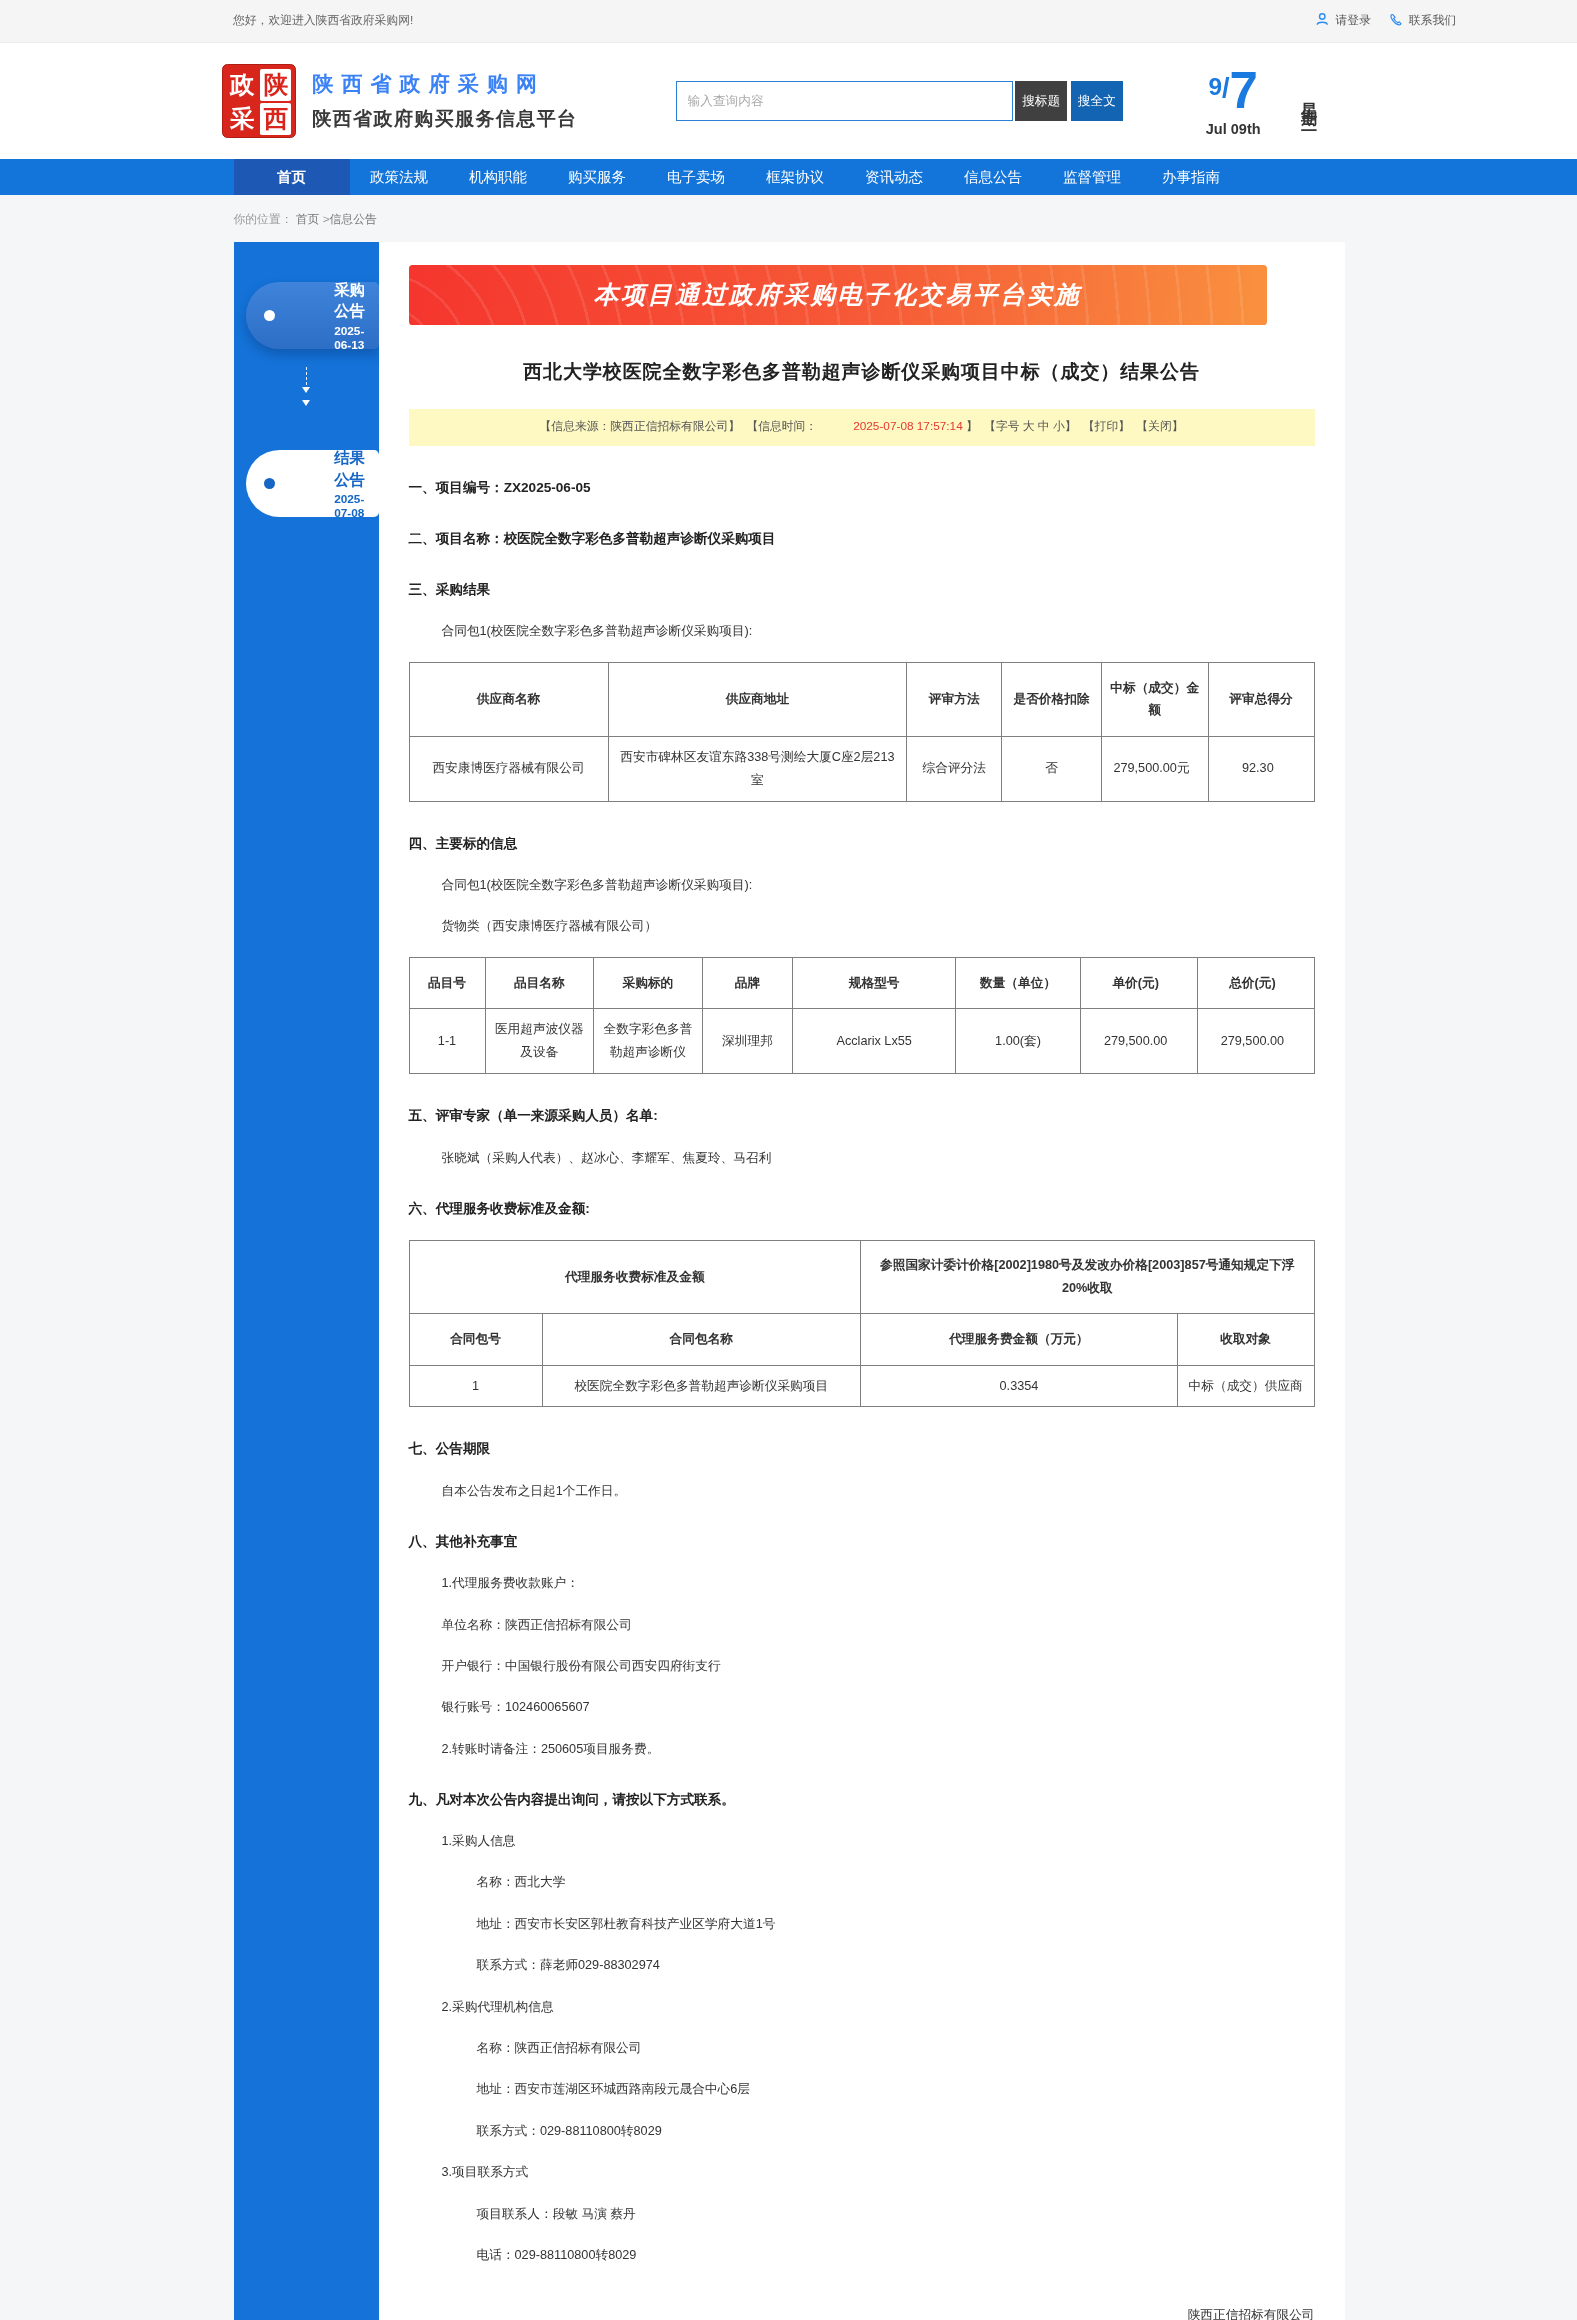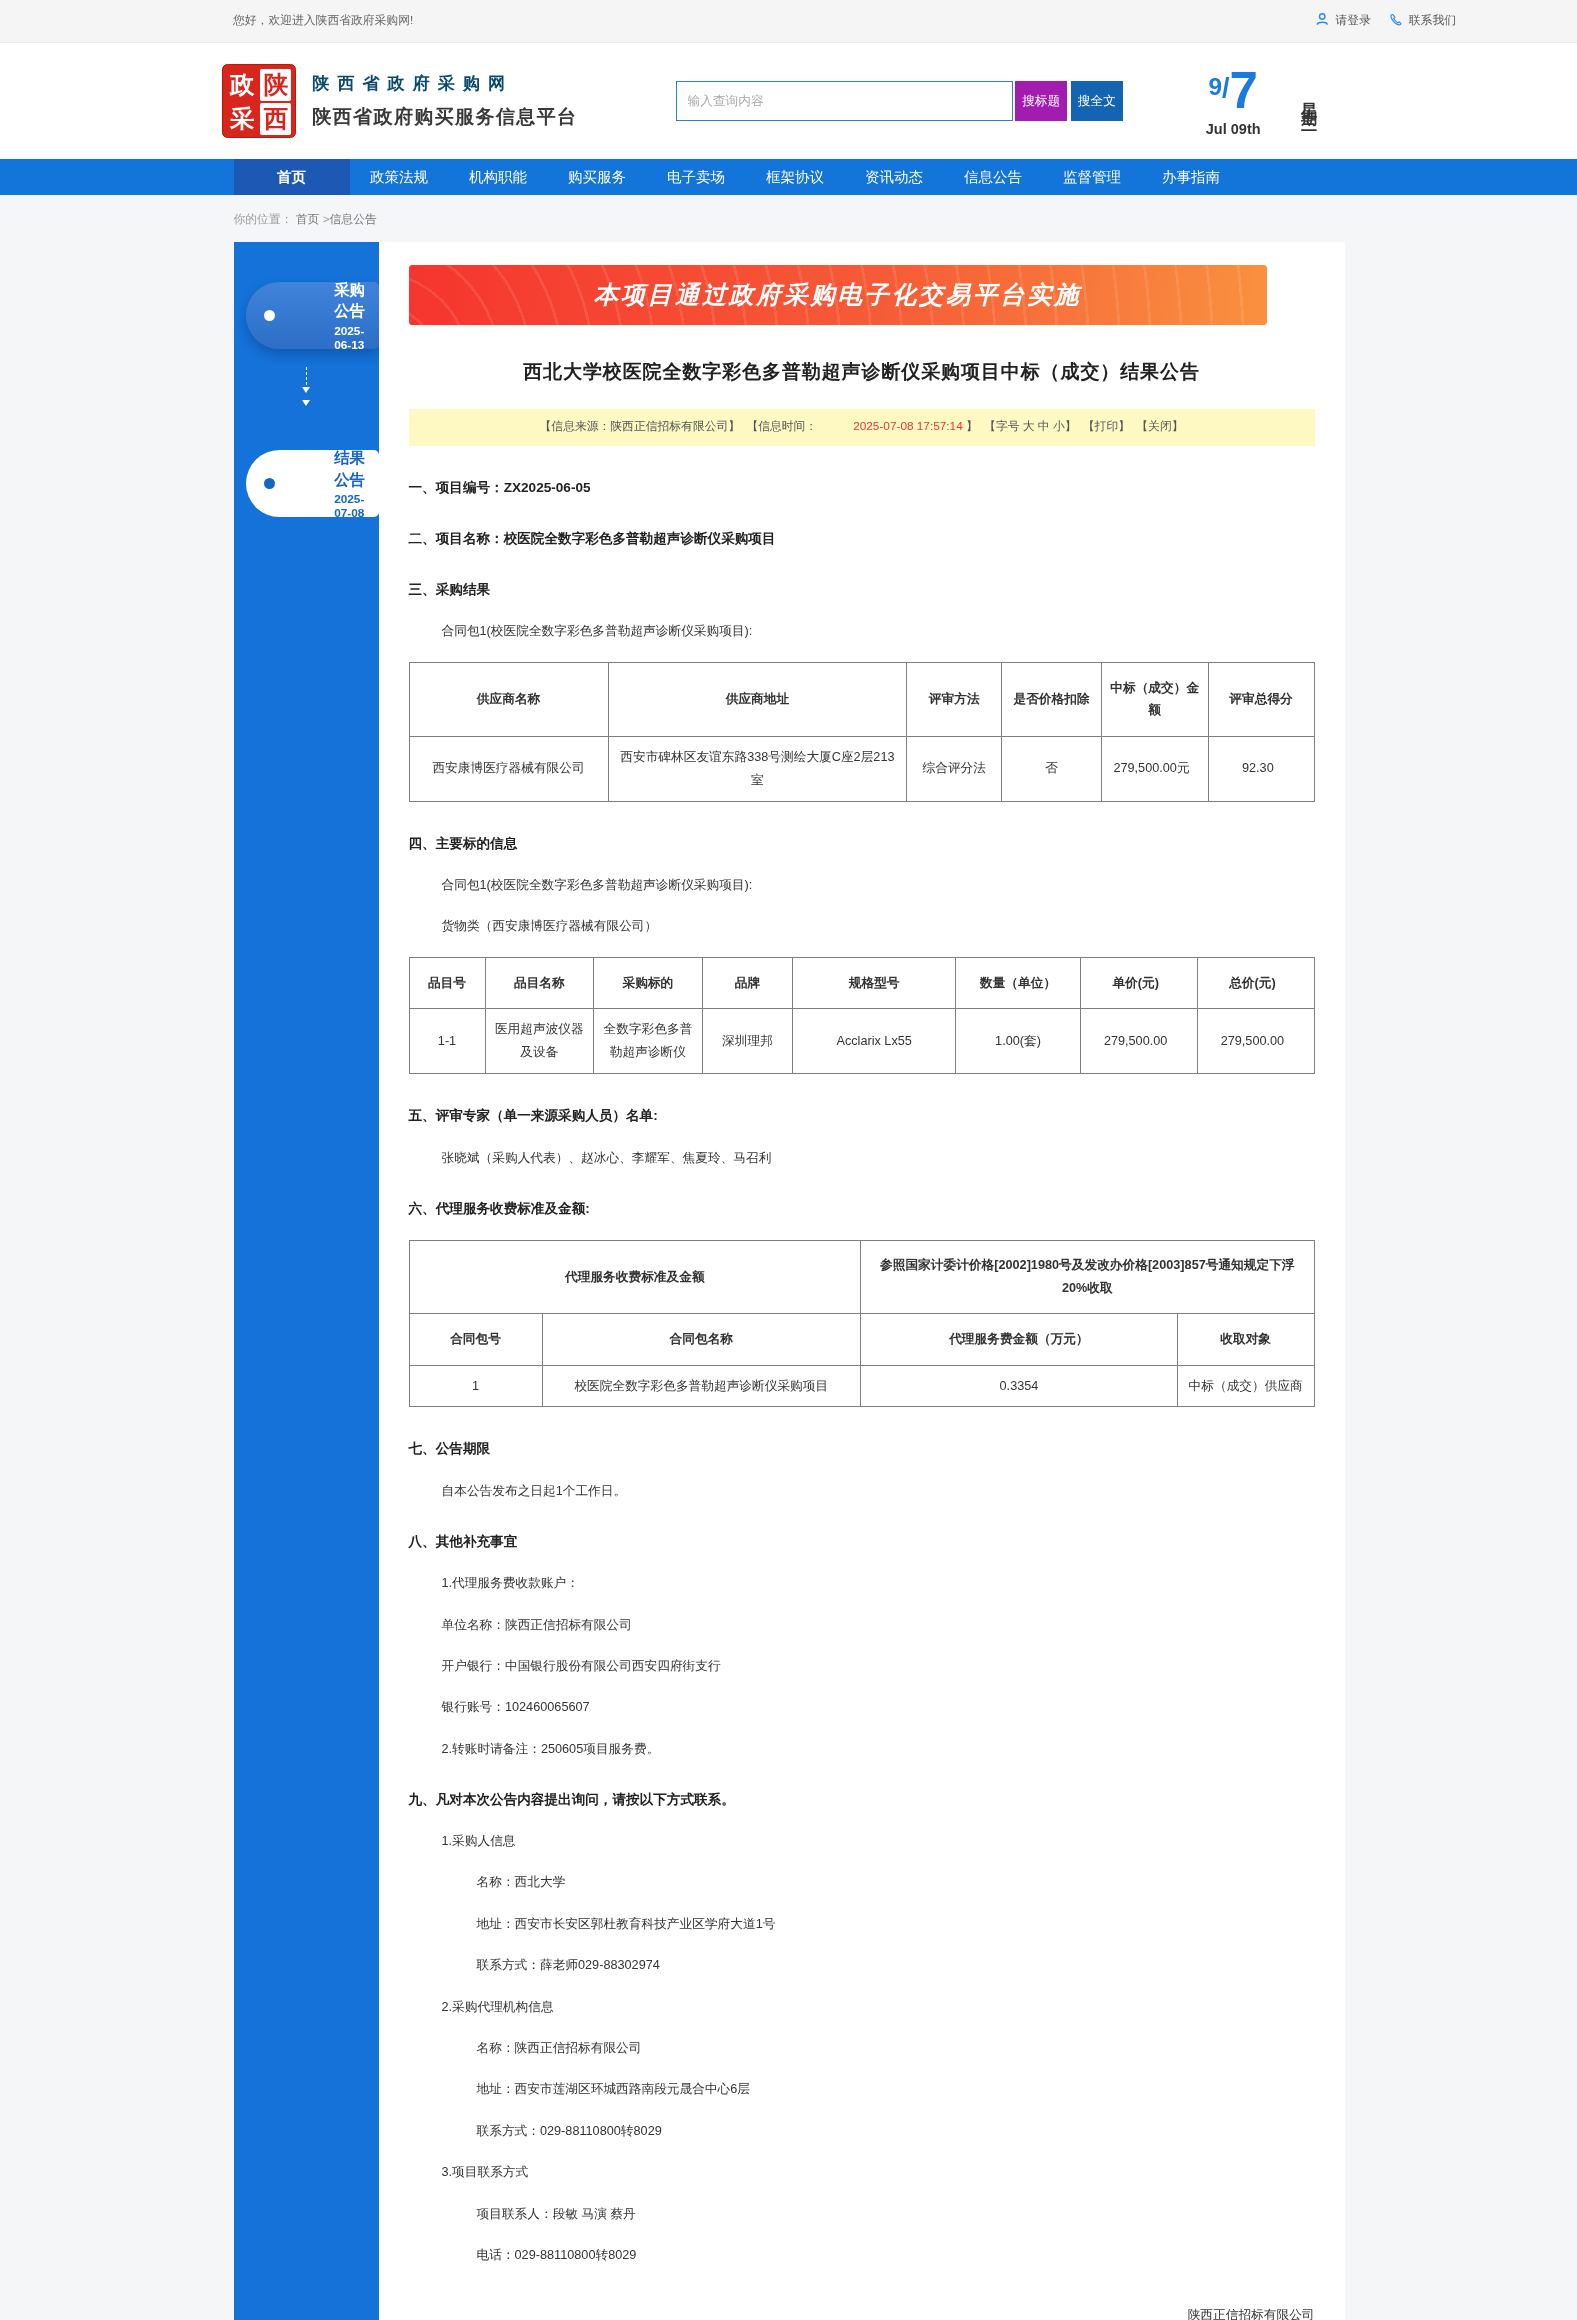--- a/index.html
+++ b/index.html
@@ -15,27 +15,27 @@
   .topbar-right { display:flex; align-items:flex-end; gap:18px; }
   .top-link { display:flex; align-items:center; gap:6.3px; color:#555; cursor:pointer; }
   
   .header { height:116px; background:#fff; display:flex; align-items:center; }
   .header-inner { margin-left:222px; display:flex; align-items:center; }
   .seal { width:74px; height:74px; background:#d8261c; border:1.8px solid #b01d14; border-radius:5.4px; padding:3.6px; display:grid; grid-template-columns:1fr 1fr; grid-template-rows:1fr 1fr; gap:2.7px; }
   .seal span { display:flex; align-items:center; justify-content:center; font-size:24.4px; font-weight:bold; font-family:"Liberation Serif","DejaVu Serif",serif; }
   .seal .on-red { color:#fff; background:#d8261c; }
   .seal .on-white { color:#d8261c; background:#fff; border-radius:1.8px; }
   .brand-text { margin-left:16.3px; }
-  .site-title { font-size:17px; font-weight:bold; color:#0c4a6e; letter-spacing:8.1px; }
+  .site-title { font-size:21px; font-weight:bold; color:#3b82f6; letter-spacing:8.1px; }
   .site-subtitle { font-size:19px; font-weight:bold; color:#3a3a3a; margin-top:8.1px; letter-spacing:1.4px; }
   .search { margin-left:98px; display:flex; align-items:stretch; }
   .search input { width:337px; height:40px; border:1.8px solid #2b7fd4; padding:0 11px; font-size:12.7px; color:#333; outline:none; }
   .search input::placeholder { color:#a9a9a9; }
   .btn-search { height:40px; width:52px; border:none; color:#fff; font-size:12.7px; cursor:pointer; font-family:inherit; }
-  .btn-title { background:#a21caf; margin-left:2.7px; }
+  .btn-title { background:#404040; margin-left:2.7px; }
   .btn-full { background:#1464b4; margin-left:3.6px; }
   .datebox { margin-left:83px; text-align:center; }
   .date-nums { color:#1a7ae0; line-height:1; }
   .d-small { font-size:24.4px; font-weight:bold; vertical-align:12.7px; }
   .d-slash { font-size:27px; font-weight:bold; vertical-align:11px; }
   .d-big { font-size:51px; font-weight:bold; }
   .date-en { font-size:14.5px; font-weight:bold; color:#333; margin-top:5px; }
   .weekday { margin-left:38px; writing-mode:vertical-lr; letter-spacing:8.1px; font-size:16.3px; font-weight:bold; color:#333; }
   
   .nav { height:36px; background:#1374d9; }

